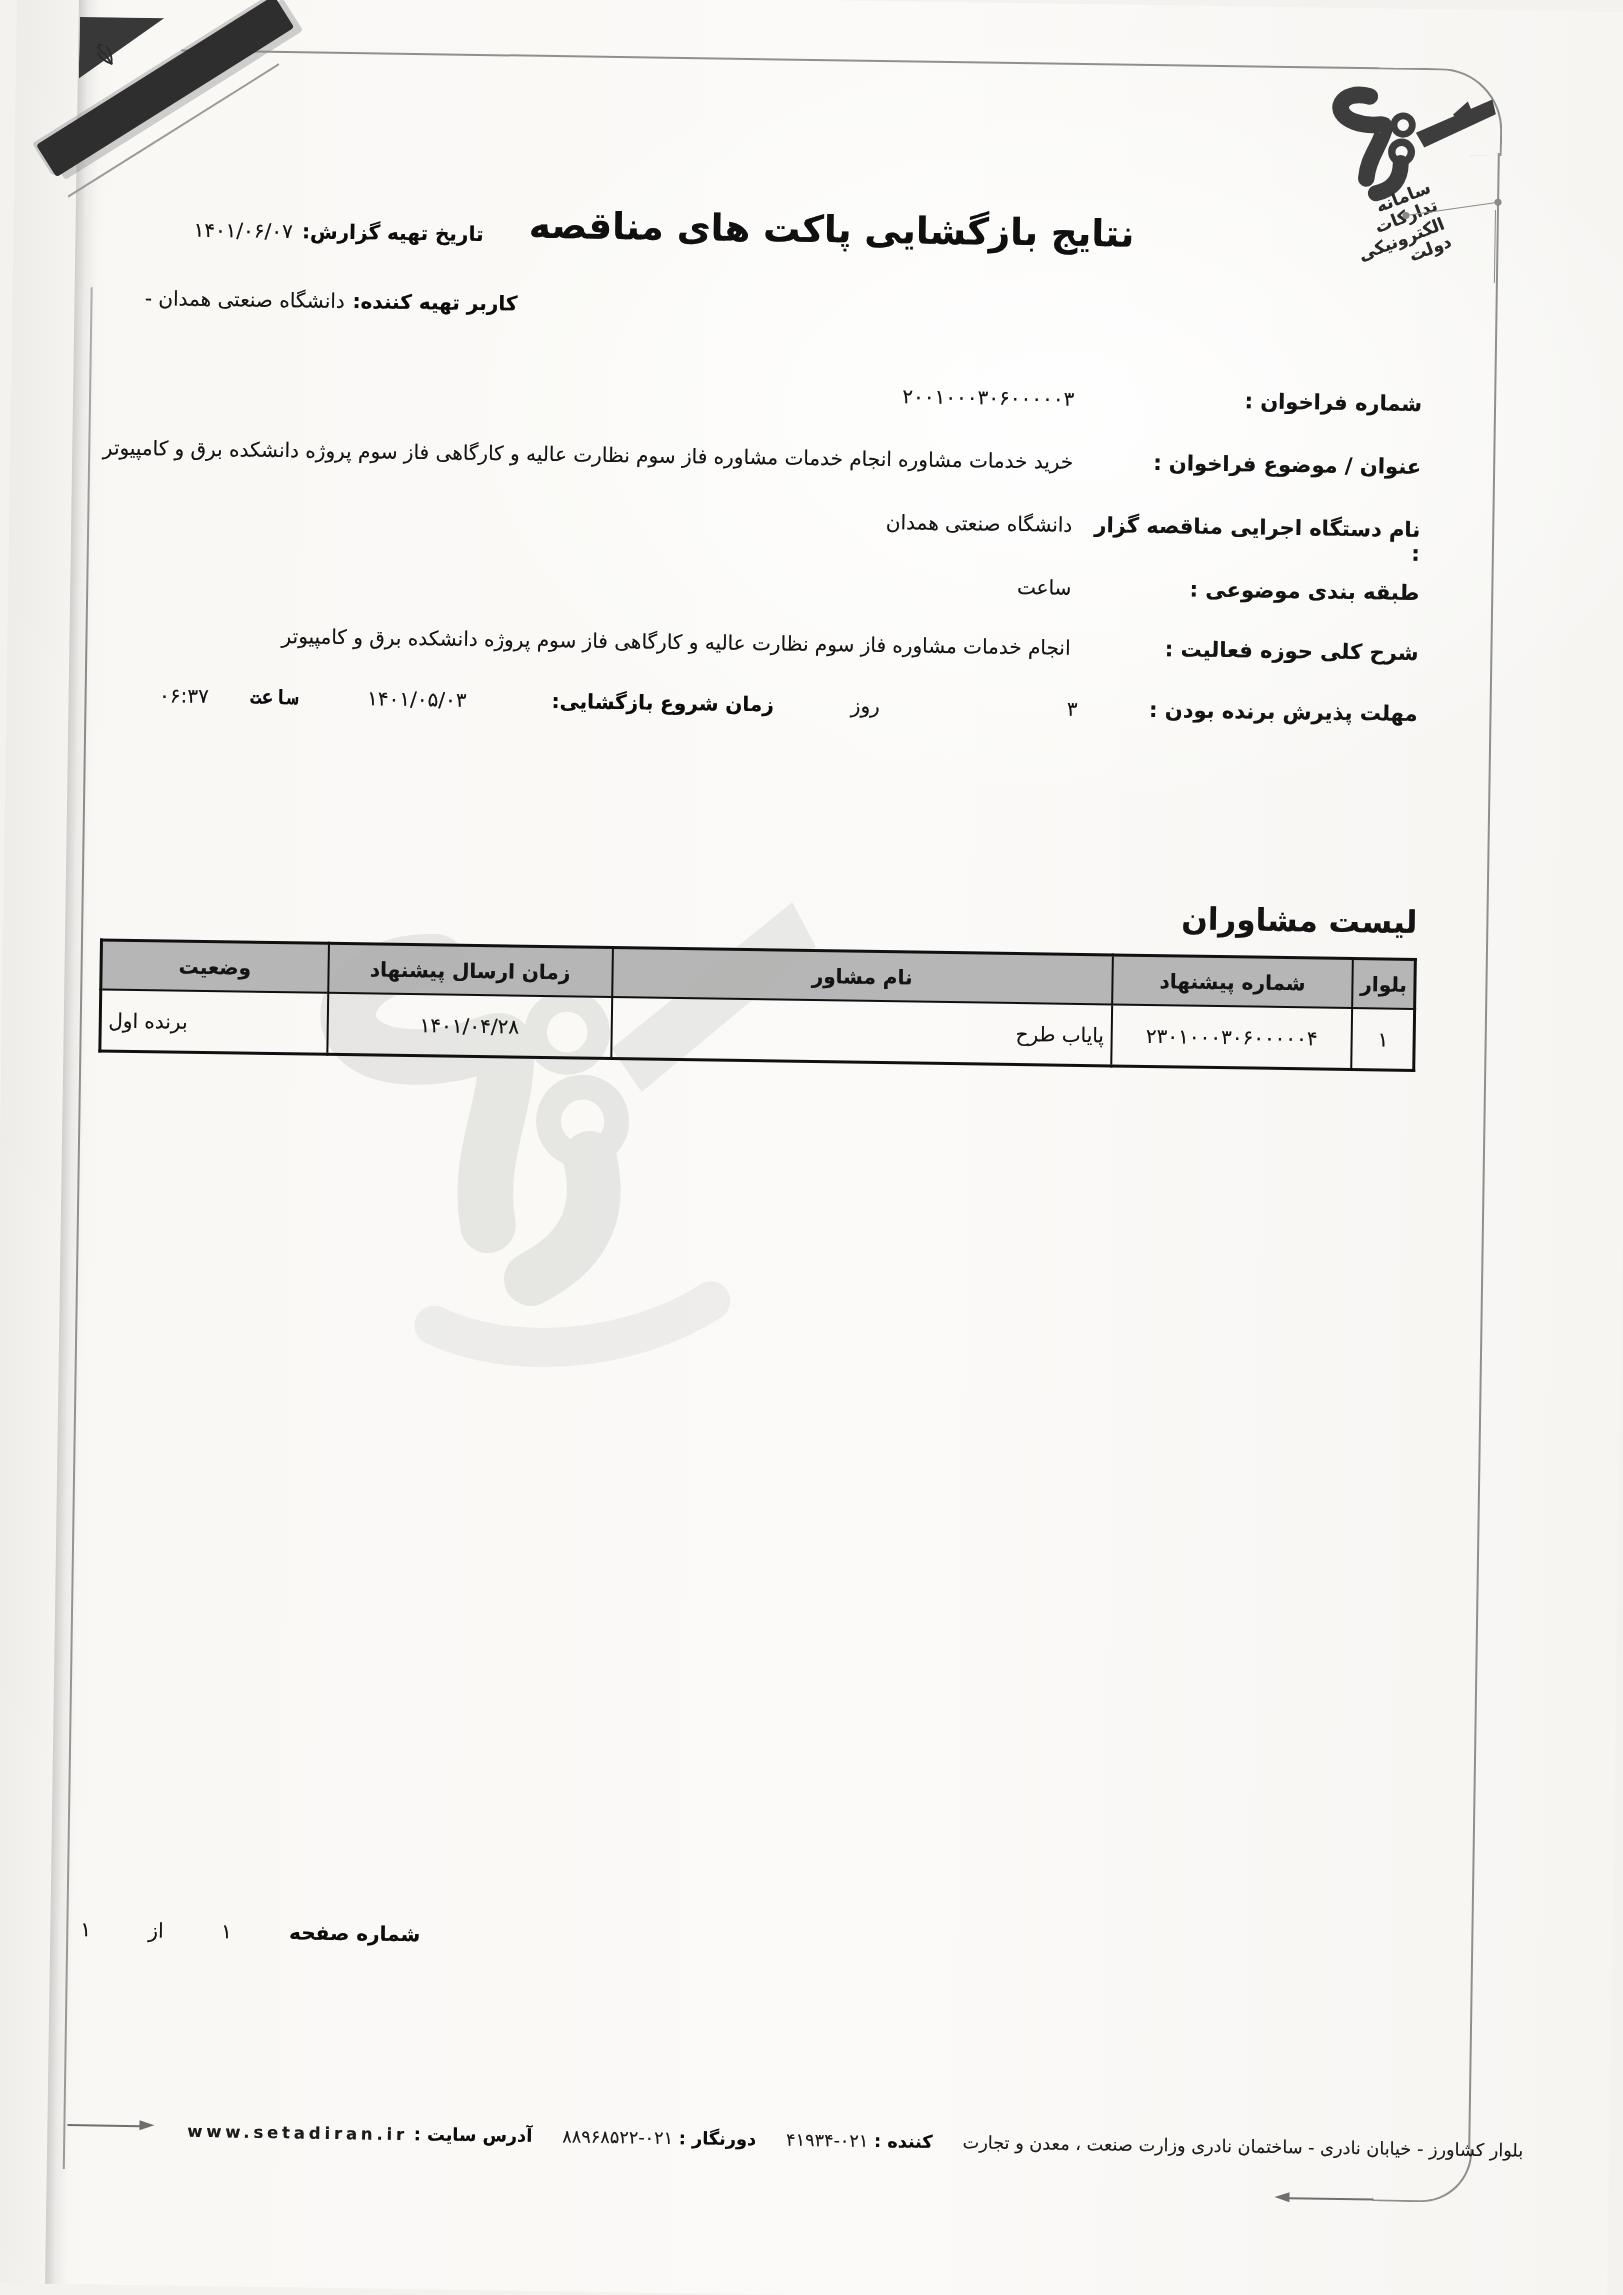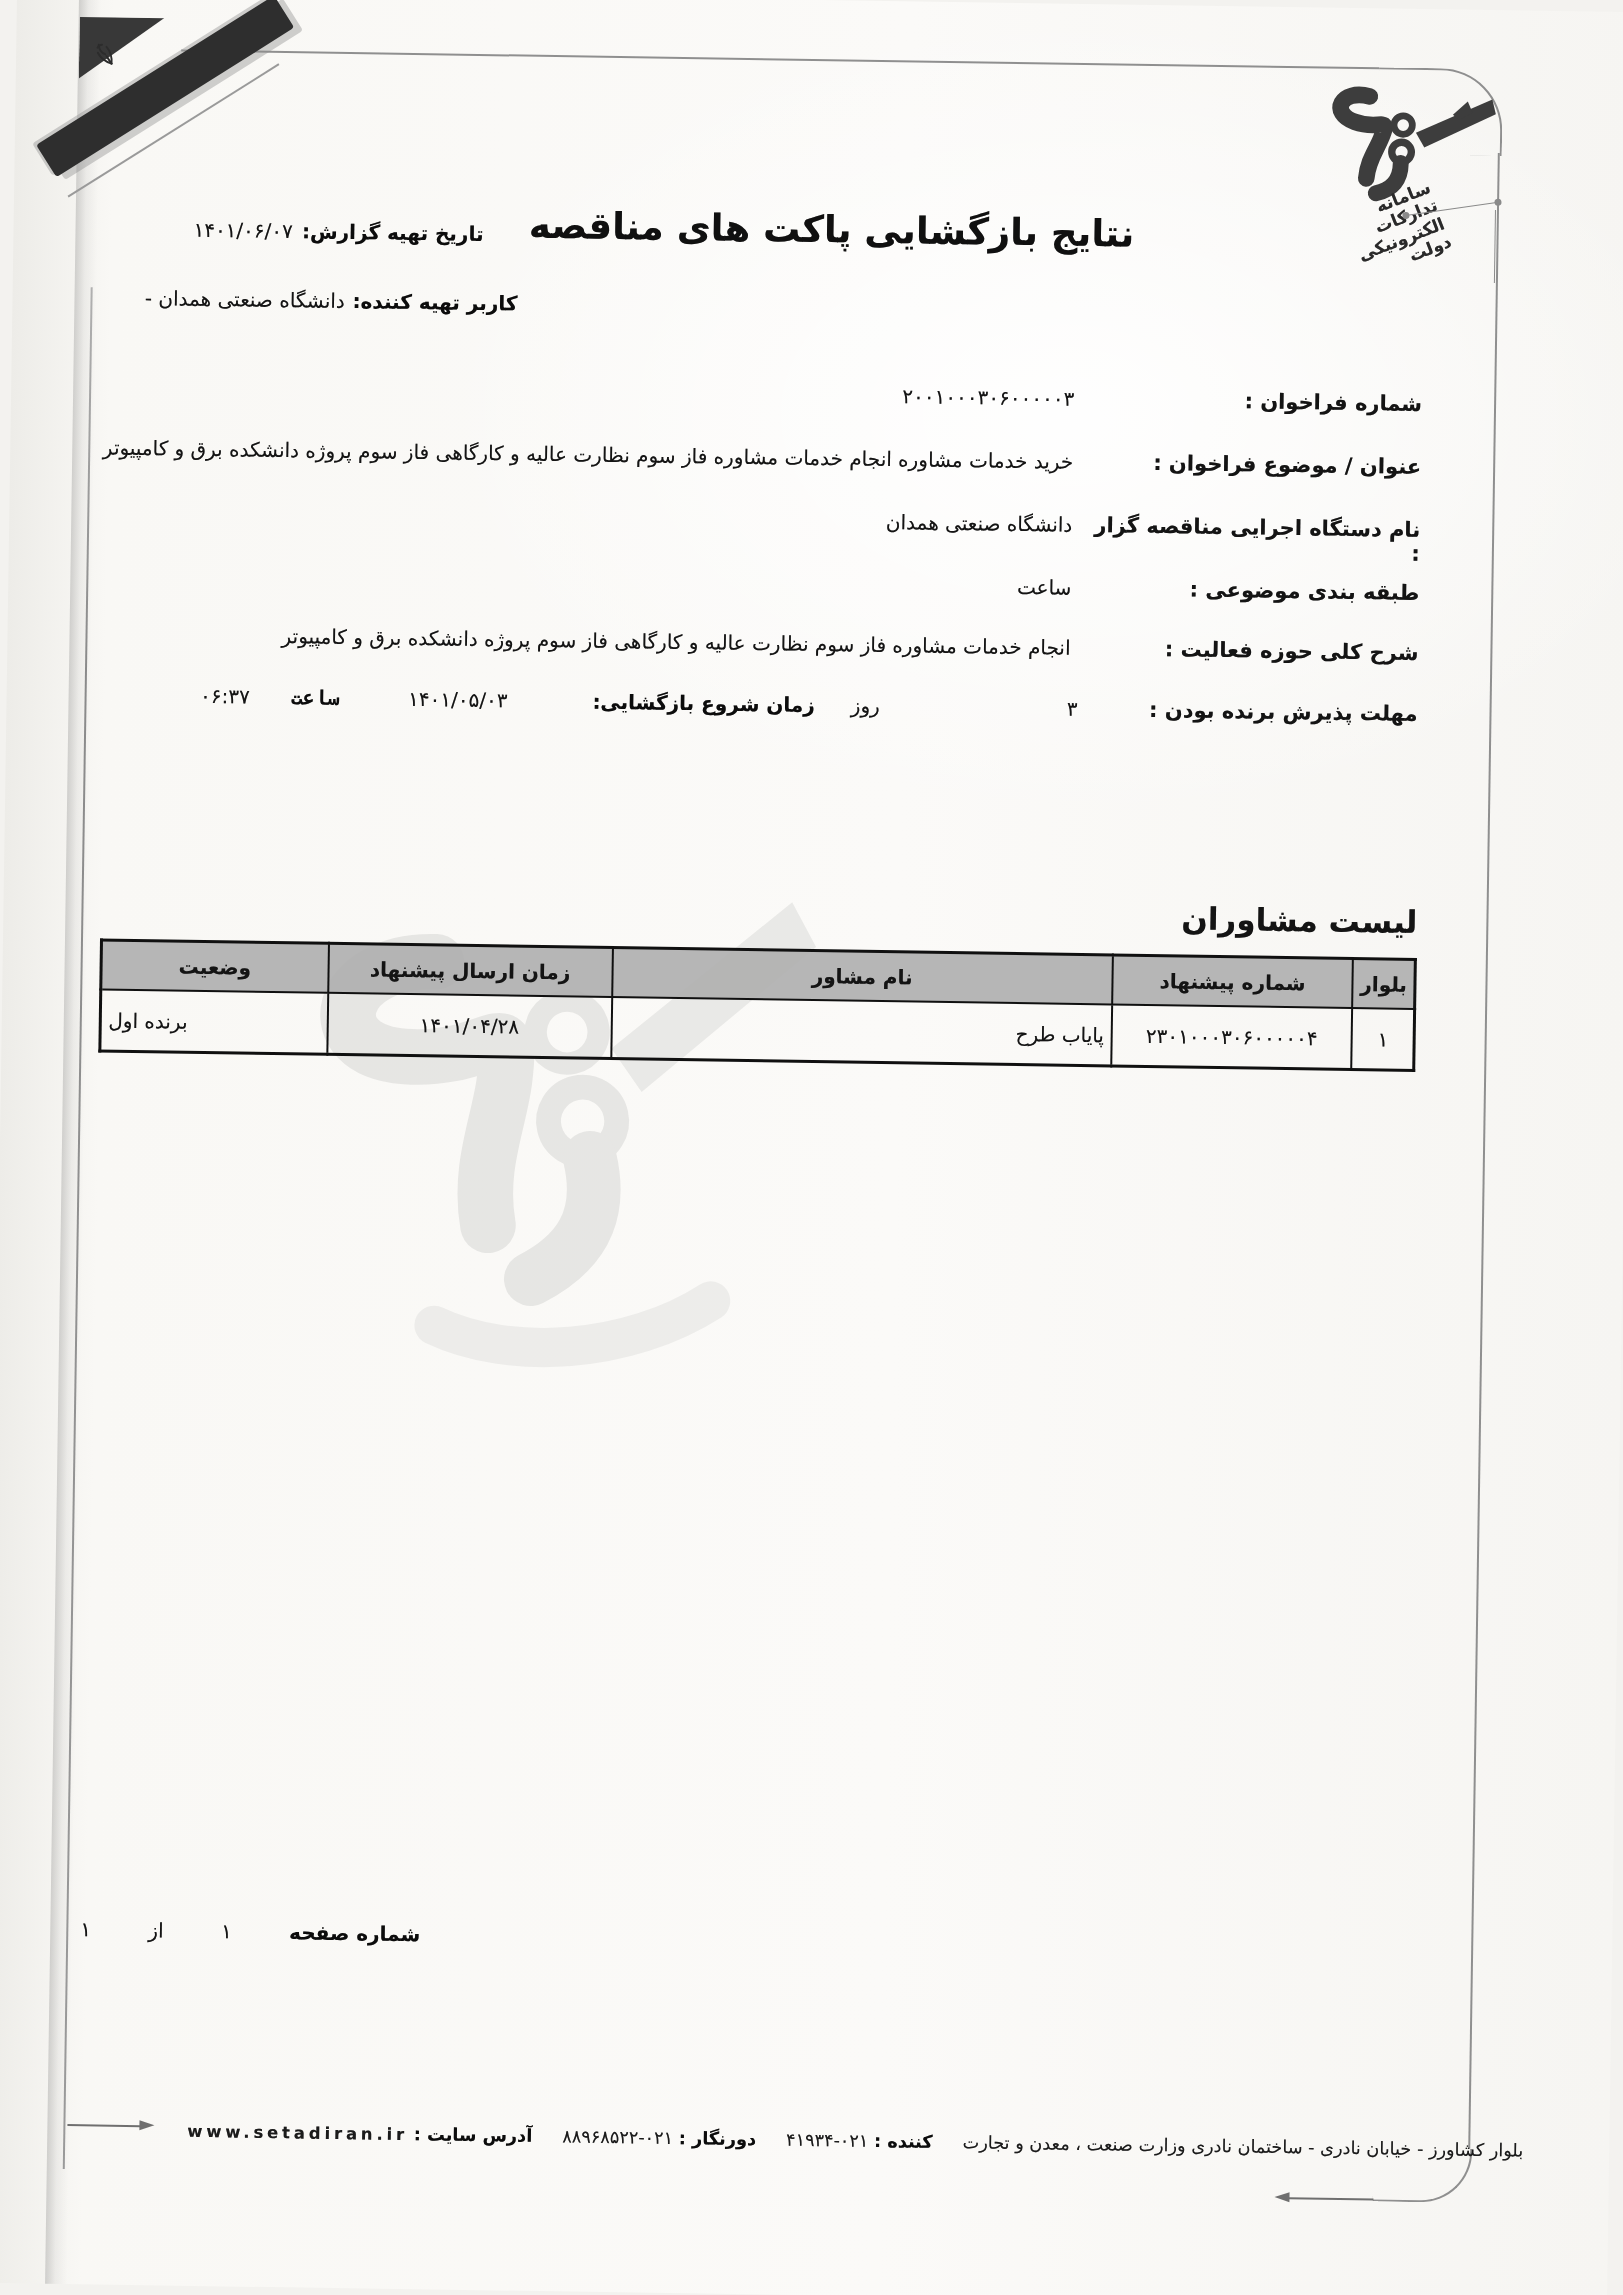--- a/index.html
+++ b/index.html
@@ -150,21 +150,21 @@
     <span class="flabel">طبقه بندی موضوعی :</span>
     <span class="fvalue">ساعت</span>
   </div>
   <div class="abs frow f4">
     <span class="flabel">شرح کلی حوزه فعالیت :</span>
     <span class="fvalue">انجام خدمات مشاوره فاز سوم نظارت عالیه و کارگاهی فاز سوم پروژه دانشکده برق و کامپیوتر</span>
   </div>
   <div class="abs frow deadline">
     <span class="flabel">مهلت پذیرش برنده بودن :</span>
     <span style="margin-left:187px;">۳</span>
-    <span style="margin-left:36px;">روز</span>
+    <span style="margin-left:77px;">روز</span>
     <span class="lbl" style="margin-left:85px;">زمان شروع بازگشایی:</span>
     <span style="margin-left:69px;">۱۴۰۱/۰۵/۰۳</span>
     <span class="lbl" style="margin-left:41px;font-family:Liberation Mono, monospace;">ساعت</span>
     <span>۰۶:۳۷</span>
   </div>
 
   <svg class="abs watermark ni" viewBox="0 0 900 910">
     <g transform="rotate(-14 450 455)" fill="none" stroke="#d7d7d5" stroke-linecap="round">
       <path d="M330 180 C 180 140, 120 270, 250 310 C 380 350, 430 270, 390 380 C 368 440, 320 500, 315 590" stroke-width="85"></path>
       <circle cx="500" cy="330" r="48" stroke-width="34"></circle>

